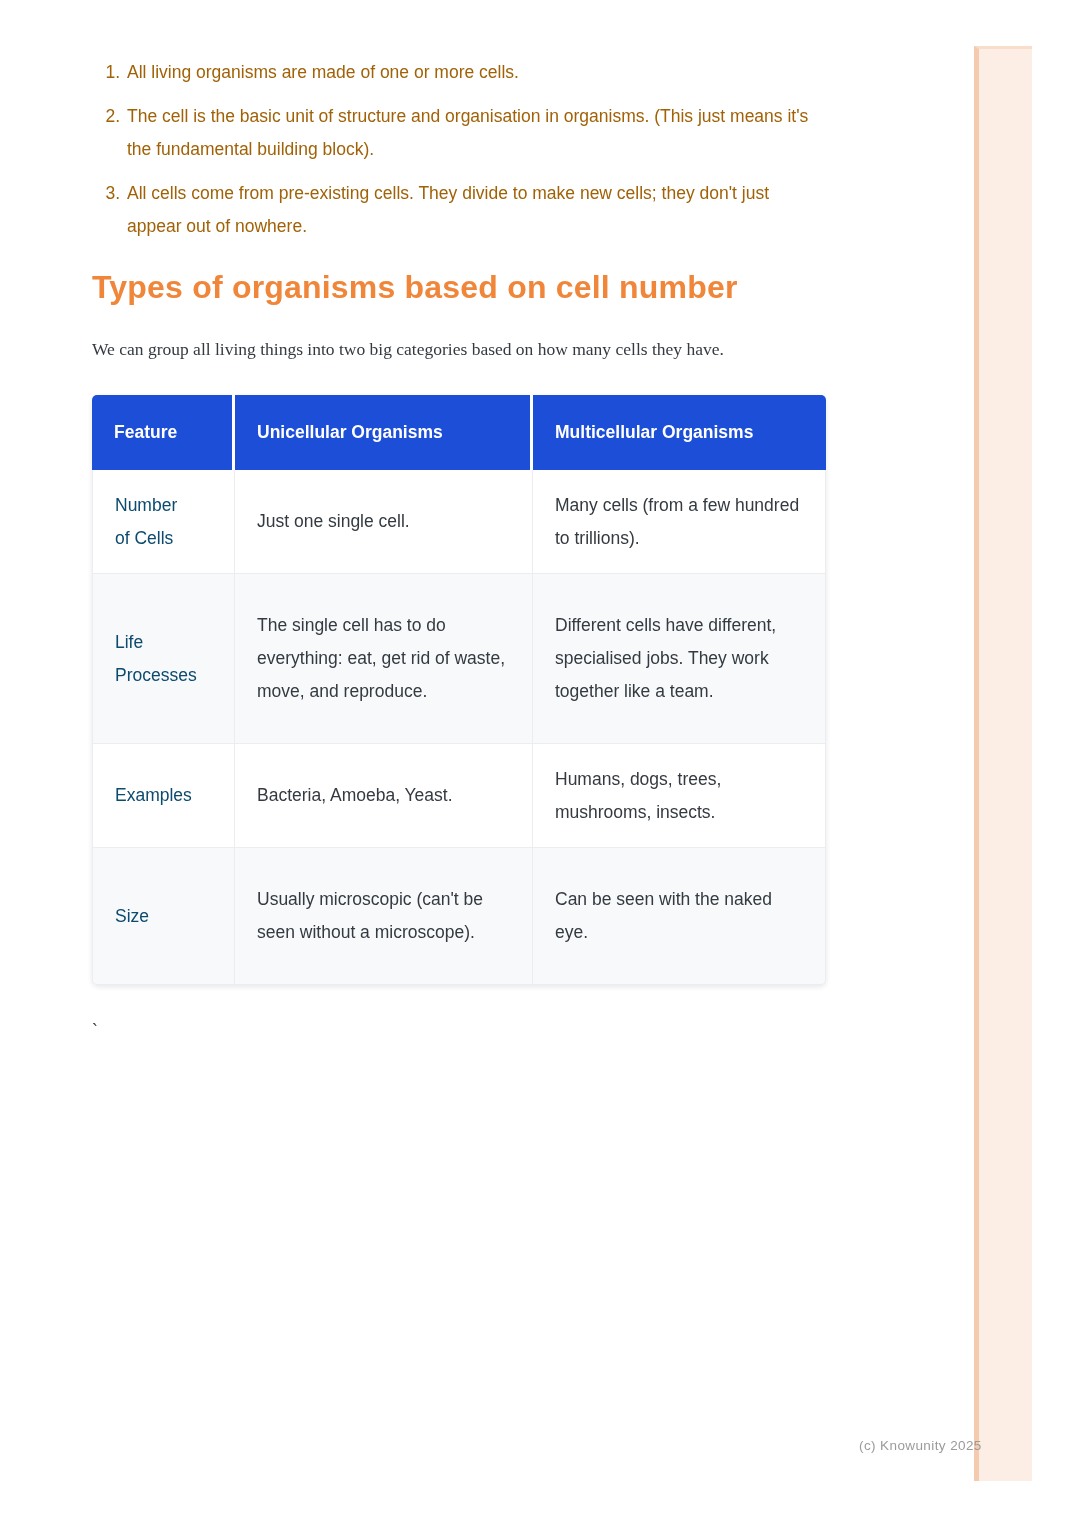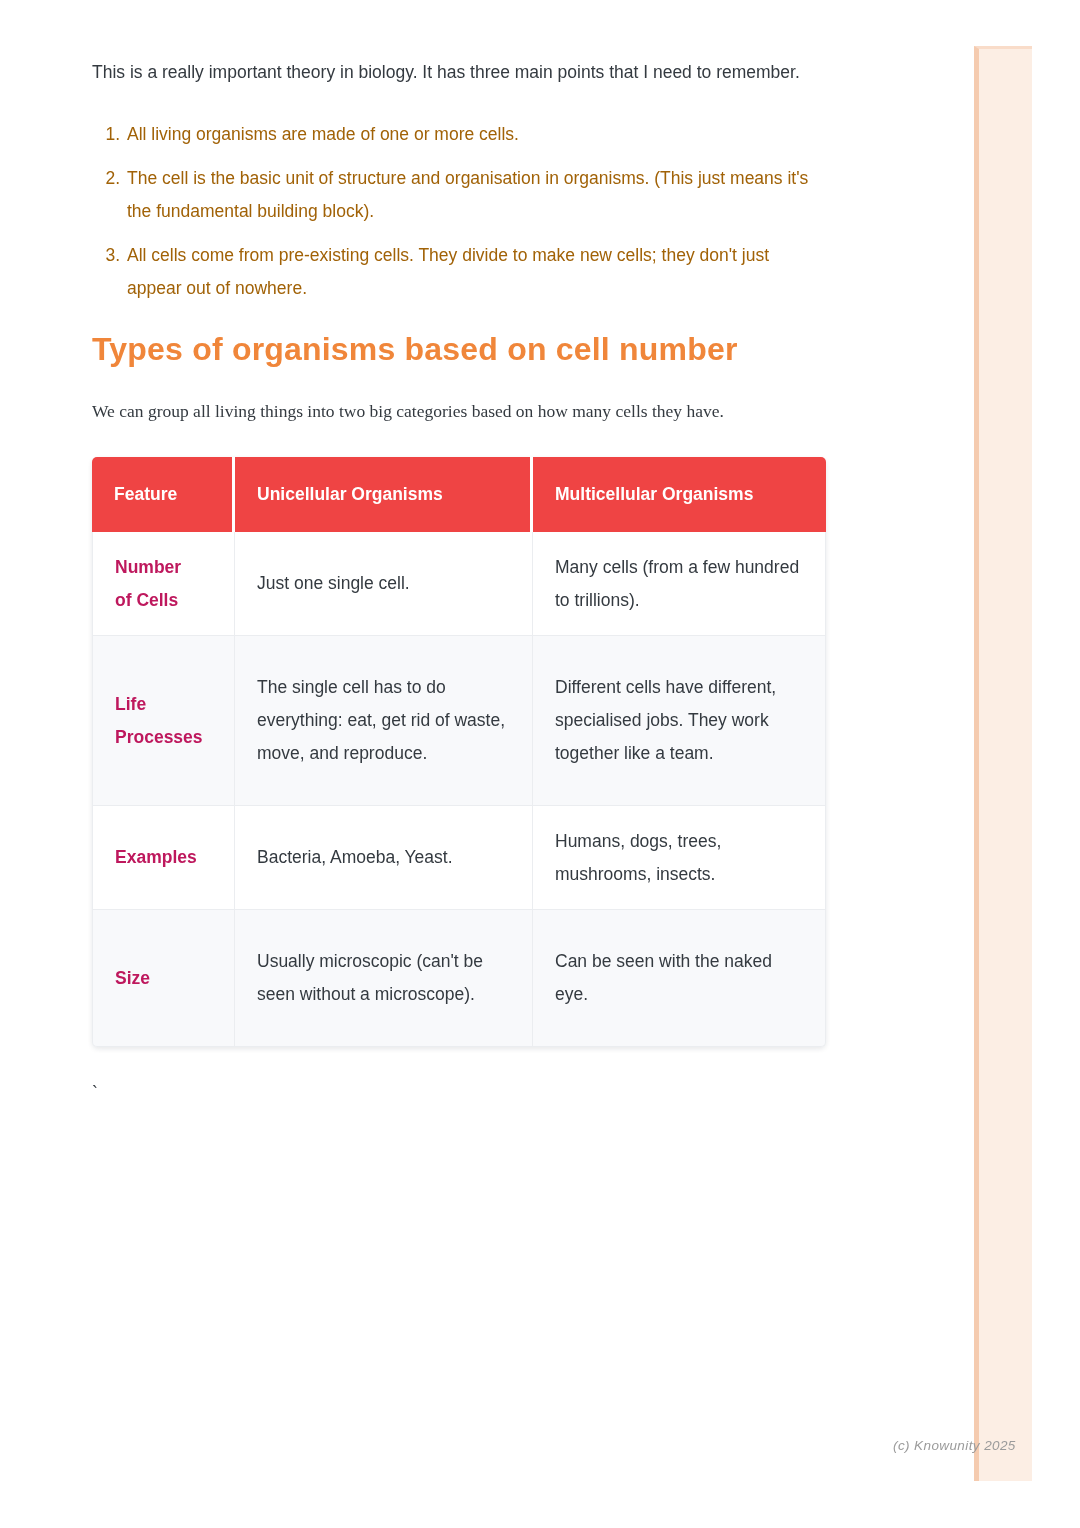--- a/index.html
+++ b/index.html
@@ -53,21 +53,21 @@
   .group-paragraph { margin: 0 0 29px 0; font-family: Liberation Serif, serif; }
   table.comparison-table {
     border-collapse: separate;
     border-spacing: 0;
     width: 734px;
     table-layout: fixed;
     box-shadow: 0 2px 5px rgba(20,30,50,0.10);
     border-radius: 6px;
   }
   table.comparison-table th {
-    background: #ef4444;
+    background: #1d4ed8;
     color: #ffffff;
     font-weight: 700;
     font-size: 17.5px;
     text-align: left;
     height: 75px;
     padding: 0 22px;
     vertical-align: middle;
   }
   table.comparison-table th:nth-child(1),
   table.comparison-table th:nth-child(2) { border-right: 3px solid #ffffff; }
@@ -80,52 +80,50 @@
     padding: 18px 22px;
     background: #ffffff;
     border-bottom: 1px solid #ebedf0;
     border-right: 1px solid #ebedf0;
   }
   table.comparison-table td:first-child { border-left: 1px solid #ebedf0; }
   table.comparison-table tbody tr:nth-child(even) td { background: #f8f9fb; }
   table.comparison-table tbody tr:last-child td:first-child { border-bottom-left-radius: 5px; }
   table.comparison-table tbody tr:last-child td:last-child  { border-bottom-right-radius: 5px; }
   td.feature-cell {
-    font-weight: 700;
-    color: #be185d;
+    font-weight: 400;
+    color: #0c4a6e;
     white-space: pre-line;
   }
   tr.row-number-of-cells td { height: 104px; }
   tr.row-life-processes td  { height: 170px; }
   tr.row-examples td        { height: 104px; }
   tr.row-size td            { height: 137px; }
   .stray-backtick {
     margin-top: 36px;
     font-size: 17.5px;
     color: #343a40;
   }
   .footer-copyright {
     position: absolute;
-    left: 893px; top: 1438px;
+    left: 859px; top: 1438px;
     font-size: 13.5px;
     letter-spacing: 0.4px;
     color: #9b9b9b;
     z-index: 3;
     white-space: nowrap;
-    font-style: italic;
   }
 </style>
 </head>
 <body>
 
 <div class="side-stripe"></div>
 
 <div class="content">
 
-  <p class="intro">This is a really important theory in biology. It has three main points that I need to remember.</p>
 
   <ol class="cell-theory-list">
     <li>All living organisms are made of one or more cells.</li>
     <li>The cell is the basic unit of structure and organisation in organisms. (This just means it's the fundamental building block).</li>
     <li>All cells come from pre-existing cells. They divide to make new cells; they don't just appear out of nowhere.</li>
   </ol>
 
   <h1 class="section-heading">Types of organisms based on cell number</h1>
 
   <p class="group-paragraph">We can group all living things into two big categories based on how many cells they have.</p>

